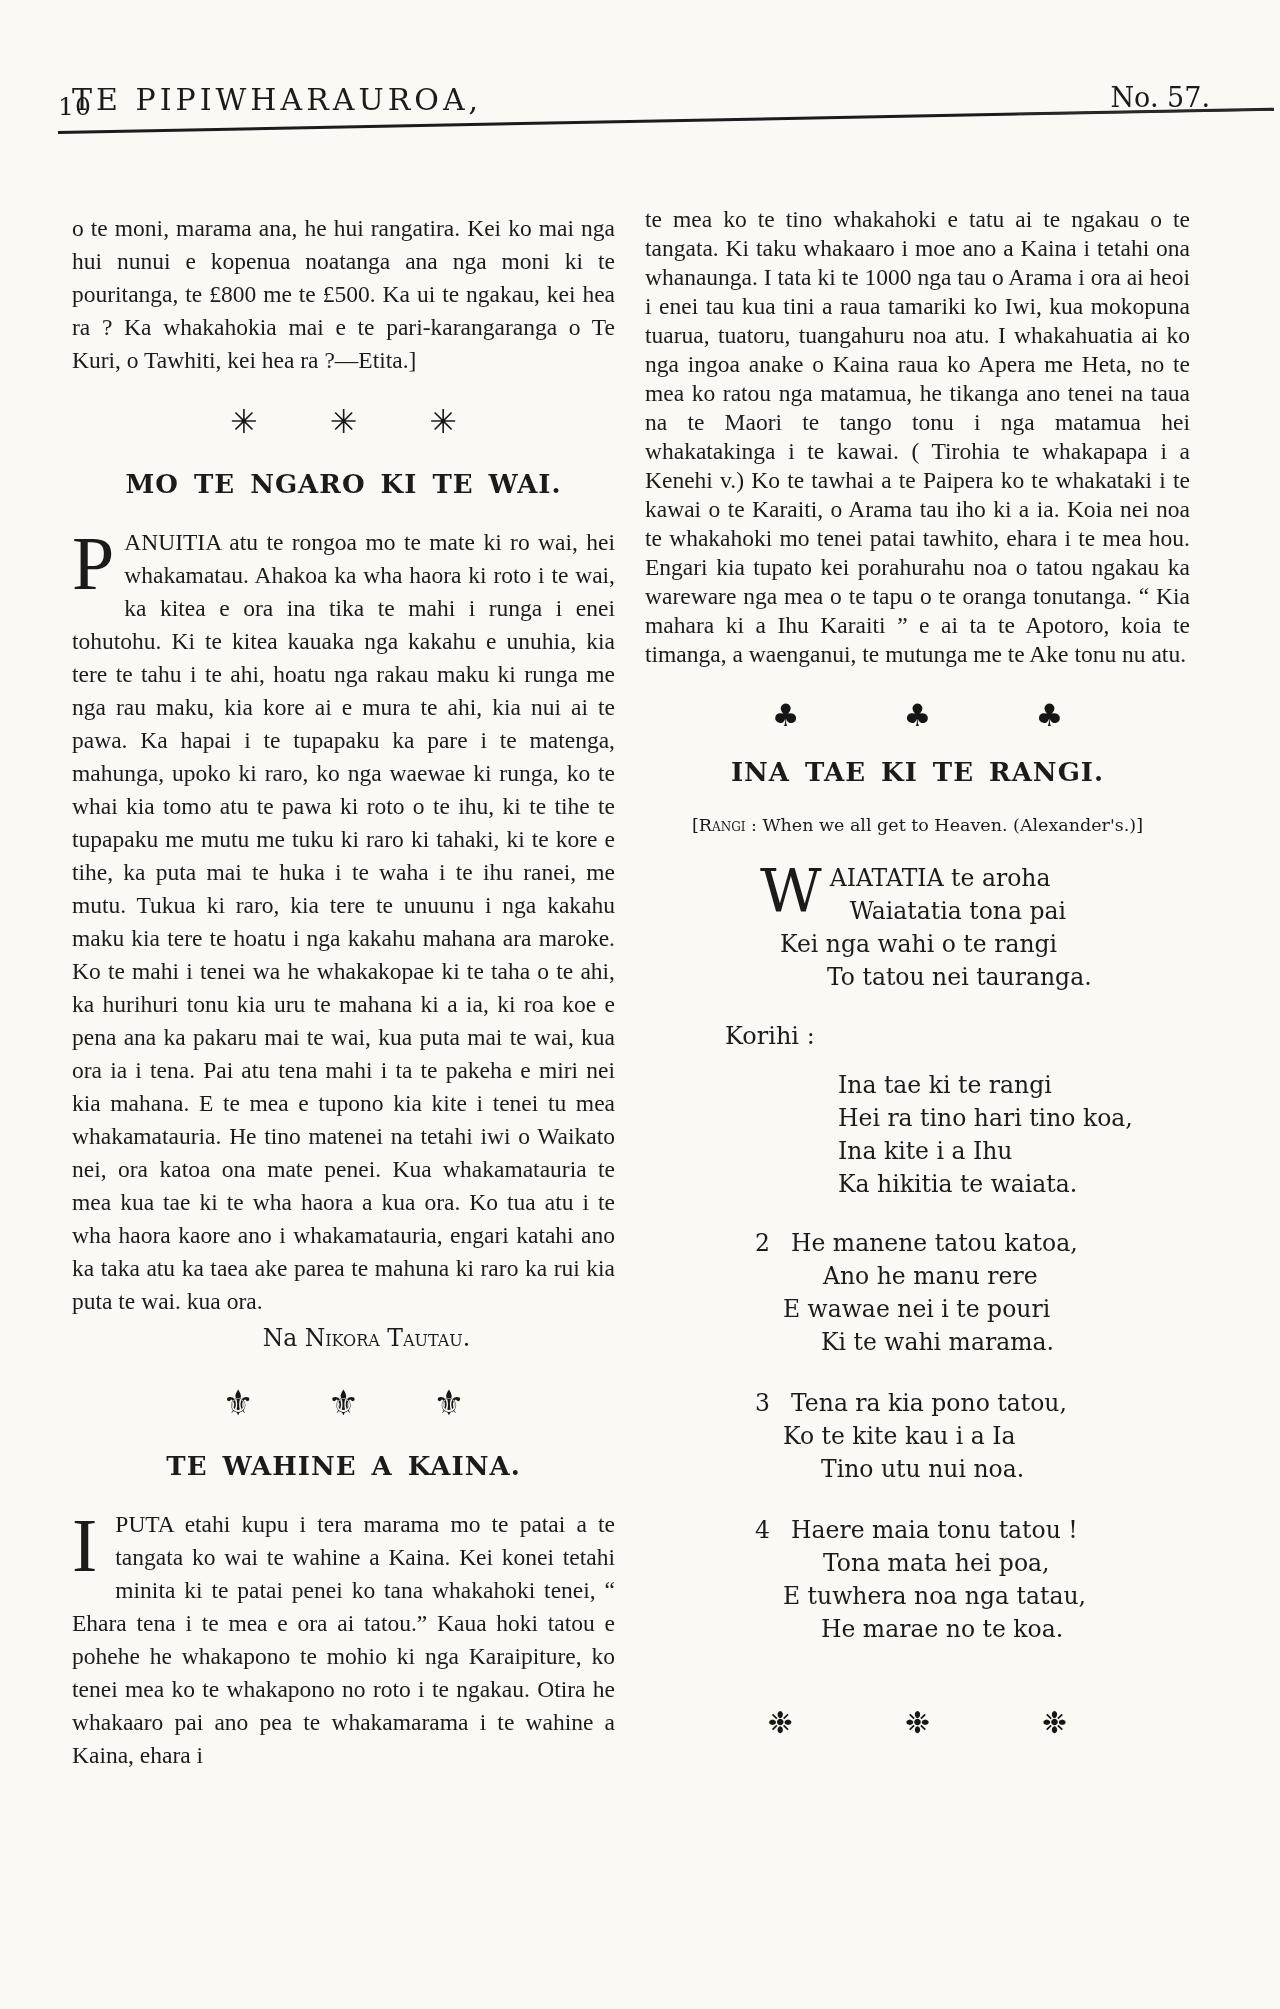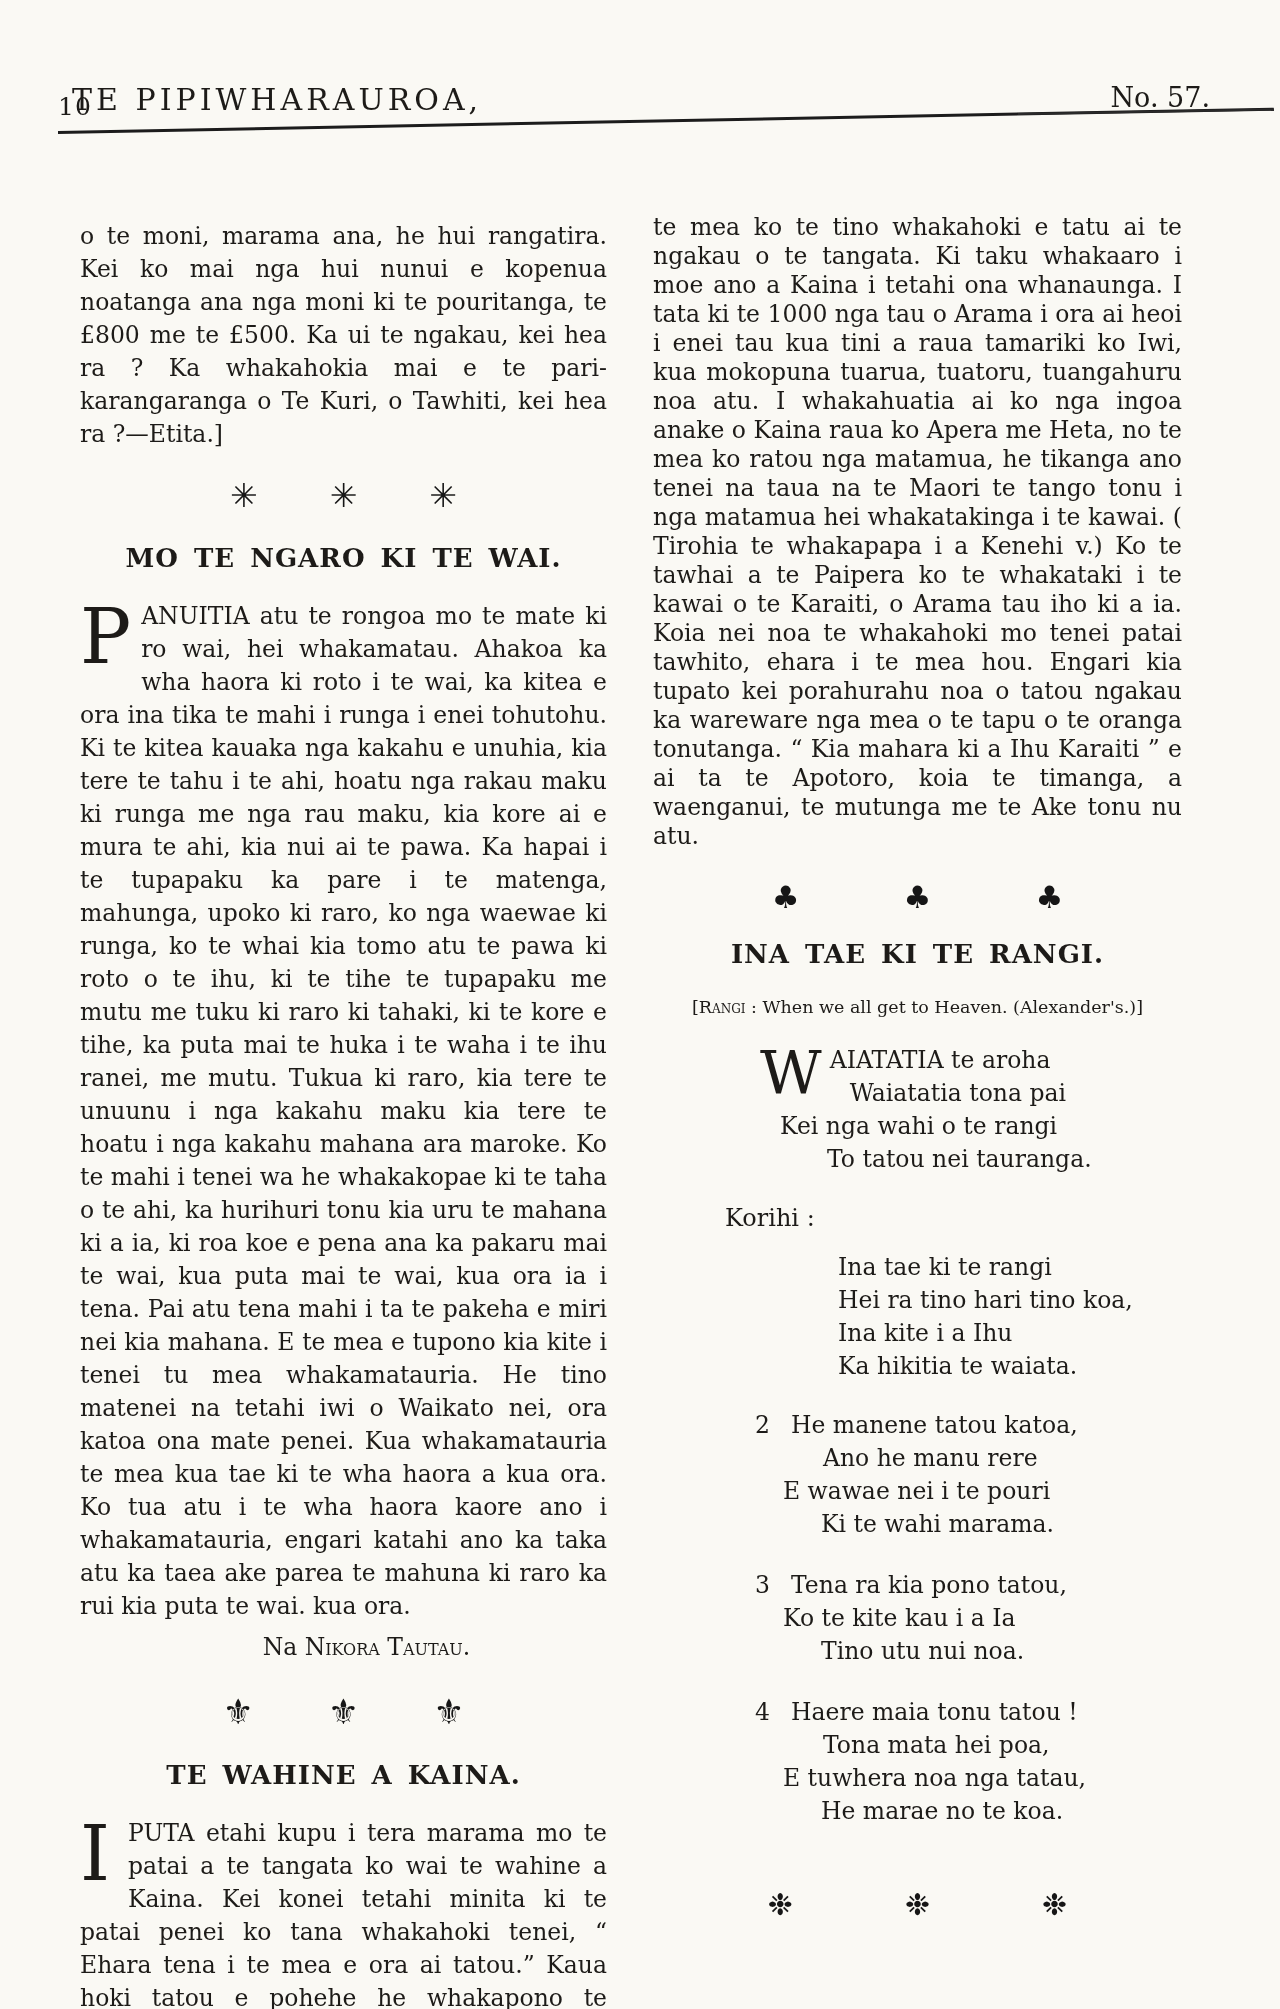--- a/index.html
+++ b/index.html
@@ -19,21 +19,21 @@
   .issue-number{position:absolute;left:1030px;top:82px;width:180px;text-align:right;font-size:27px;}
   .header-rule-main{position:absolute;left:58px;top:131px;width:1216px;height:3px;
             background:#1c1c1c;transform:rotate(-1.1deg);transform-origin:left center;}
   .header-rule-right{position:absolute;left:1018px;top:113px;width:256px;height:2px;
             background:#2a2a2a;transform:rotate(-1deg);transform-origin:left center;}
   
   .col-left{position:absolute;left:72px;top:212px;width:543px;
             font-size:23.5px;line-height:33px;text-align:justify;}
   .col-right{position:absolute;left:645px;top:205px;width:545px;
             font-size:23.5px;line-height:29px;text-align:justify;}
-  p{margin:8px;}
+  p{margin:0;font-family:Liberation Serif, serif;}
   
   .ornament-row{display:flex;justify-content:center;align-items:center;
             font-family:"DejaVu Sans",sans-serif;color:#161616;text-align:center;}
   .asterisks{gap:72px;font-size:33px;margin:28px 0 30px;}
   .fleurs{gap:74px;font-size:35px;margin:32px 0 30px;}
   .clubs{gap:104px;font-size:31px;margin:32px 0 26px;}
   .snowflakes{gap:112px;font-size:30px;margin-top:62px;}
   
   .article-heading{font-size:26px;font-weight:700;text-align:center;
             letter-spacing:1px;word-spacing:5px;margin:0 0 26px;line-height:32px;}

